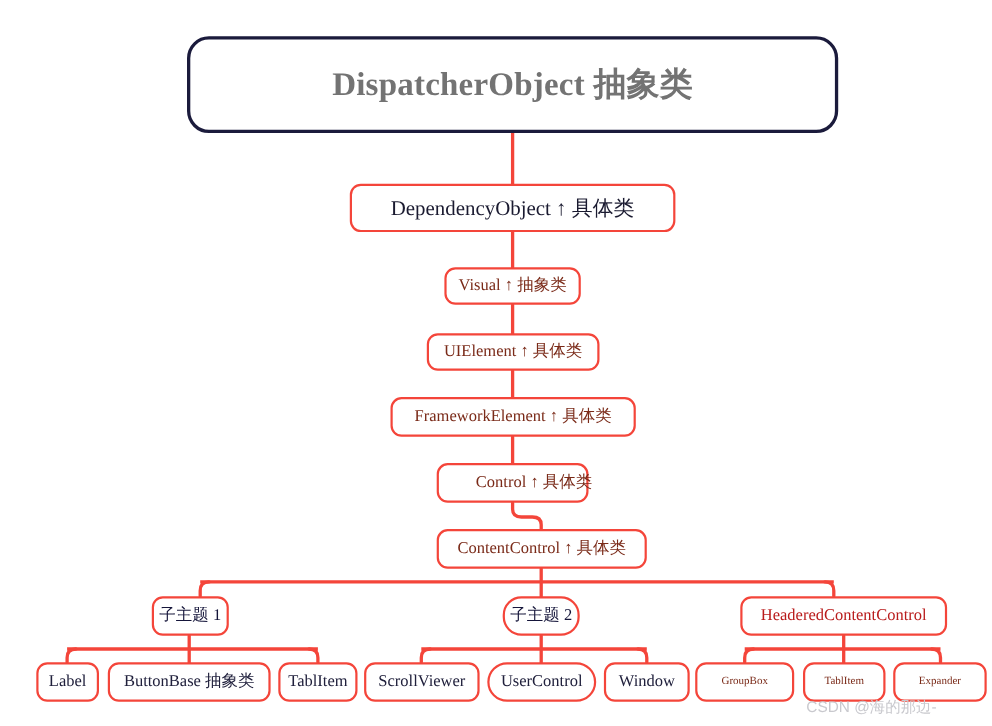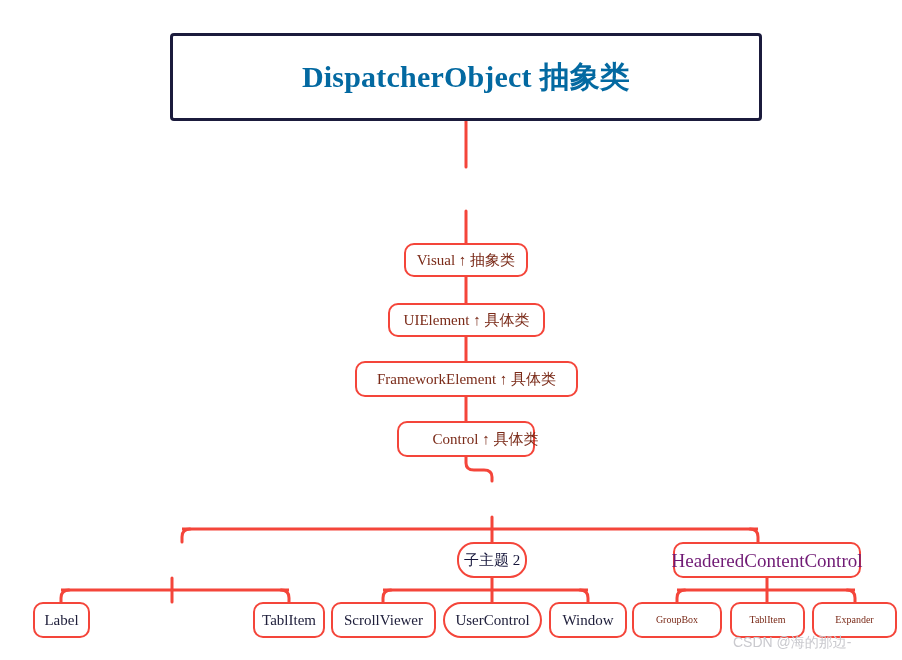--- a/index.html
+++ b/index.html
@@ -36,35 +36,35 @@
     white-space: nowrap;
     z-index: 2;
   }
   .node .txt {
     display: block;
     line-height: 1;
     padding: 0 2px;
   }
   .node-root {
     border: 3px solid #1b1b3c;
-    border-radius: 4px;
-    color: #0369a1;
+    border-radius: 20px;
+    color: #737373;
     font-weight: bold;
     font-size: 30px;
     letter-spacing: 0.2px;
     text-align: right;
   }
   .lvl-1 { font-size: 19px; color: #1a1a30; }
   .lvl-2 { font-size: 15px; }
   .lvl-3 { font-size: 15px; }
   .lvl-4 { font-size: 15px; }
   .lvl-5 { font-size: 15px; }
   .lvl-6 { font-size: 15px; }
   .branch { font-size: 15px; color: #15153a; }
-  .branch-hcc { font-size: 19px; color: #701a75; }
+  .branch-hcc { font-size: 15px; color: #b91c1c; }
   .leaf { font-size: 15px; color: #20203c; }
   .leaf-red { font-size: 10px; color: #7a2a18; }
   .watermark {
     position: absolute;
     font-family: "Liberation Sans", "DejaVu Sans", sans-serif;
     font-size: 14px;
     color: #c9c9ce;
     white-space: nowrap;
     z-index: 3;
   }
@@ -112,51 +112,63 @@
       <path d="M767,590 L855,590" stroke-linecap="butt"></path>
       <path d="M685,590 Q677,590 677,598 L677,602"></path>
       <path d="M847,590 Q855,590 855,598 L855,602"></path>
     </g>
   </svg>
 
   <div class="node node-root" style="left:170px; top:33px; width:592px; height:88px;">
     <span class="txt">DispatcherObject  抽象类</span>
   </div>
 
+  <div class="node lvl-1" style="left:318px; top:167px; width:296px; height:44px;">
+    <span class="txt">DependencyObject  ↑   具体类</span>
+  </div>
 
   <div class="node lvl-2" style="left:404px; top:243px; width:124px; height:34px;">
     <span class="txt">Visual  ↑ 抽象类</span>
   </div>
 
   <div class="node lvl-3" style="left:388px; top:303px; width:157px; height:34px;">
     <span class="txt">UIElement  ↑  具体类</span>
   </div>
 
   <div class="node lvl-4" style="left:355px; top:361px; width:223px; height:36px;">
     <span class="txt">FrameworkElement  ↑  具体类</span>
   </div>
 
   <div class="node lvl-5" style="left:397px; top:421px; width:138px; height:36px;padding-left:39px;">
     <span class="txt">Control  ↑  具体类</span>
   </div>
 
+  <div class="node lvl-6" style="left:397px; top:481px; width:191px; height:36px;">
+    <span class="txt">ContentControl  ↑  具体类</span>
+  </div>
 
+  <div class="node branch" style="left:138px; top:542px; width:70px; height:36px;">
+    <span class="txt">子主题 1</span>
+  </div>
 
   <div class="node branch" style="left:457px; top:542px; width:70px; height:36px;border-radius:17px;">
     <span class="txt">子主题 2</span>
   </div>
 
   <div class="node branch-hcc" style="left:673px; top:542px; width:188px; height:36px;">
     <span class="txt">HeaderedContentControl</span>
   </div>
 
   <div class="node leaf" style="left:33px; top:602px; width:57px; height:36px;">
     <span class="txt">Label</span>
   </div>
 
+  <div class="node leaf" style="left:98px; top:602px; width:148px; height:36px;">
+    <span class="txt">ButtonBase  抽象类</span>
+  </div>
 
   <div class="node leaf" style="left:253px; top:602px; width:72px; height:36px;">
     <span class="txt">TablItem</span>
   </div>
 
   <div class="node leaf" style="left:331px; top:602px; width:105px; height:36px;">
     <span class="txt">ScrollViewer</span>
   </div>
 
   <div class="node leaf" style="left:443px; top:602px; width:99px; height:36px;border-radius:18px;">

